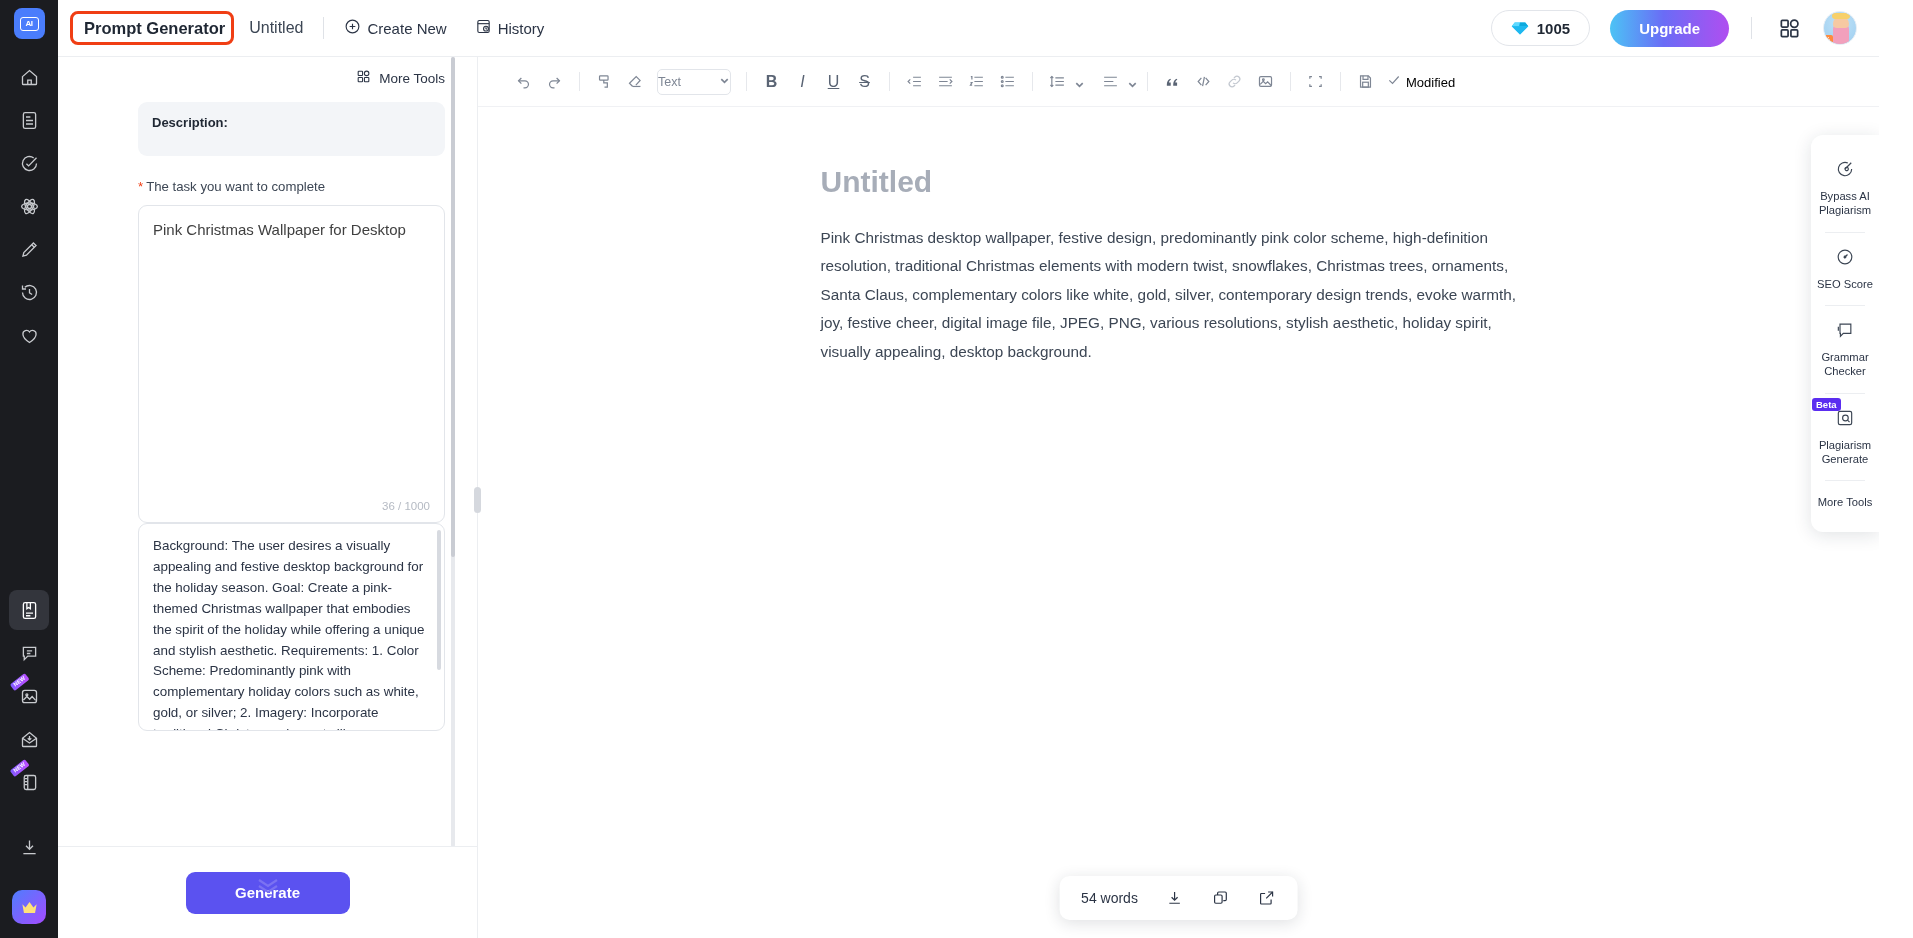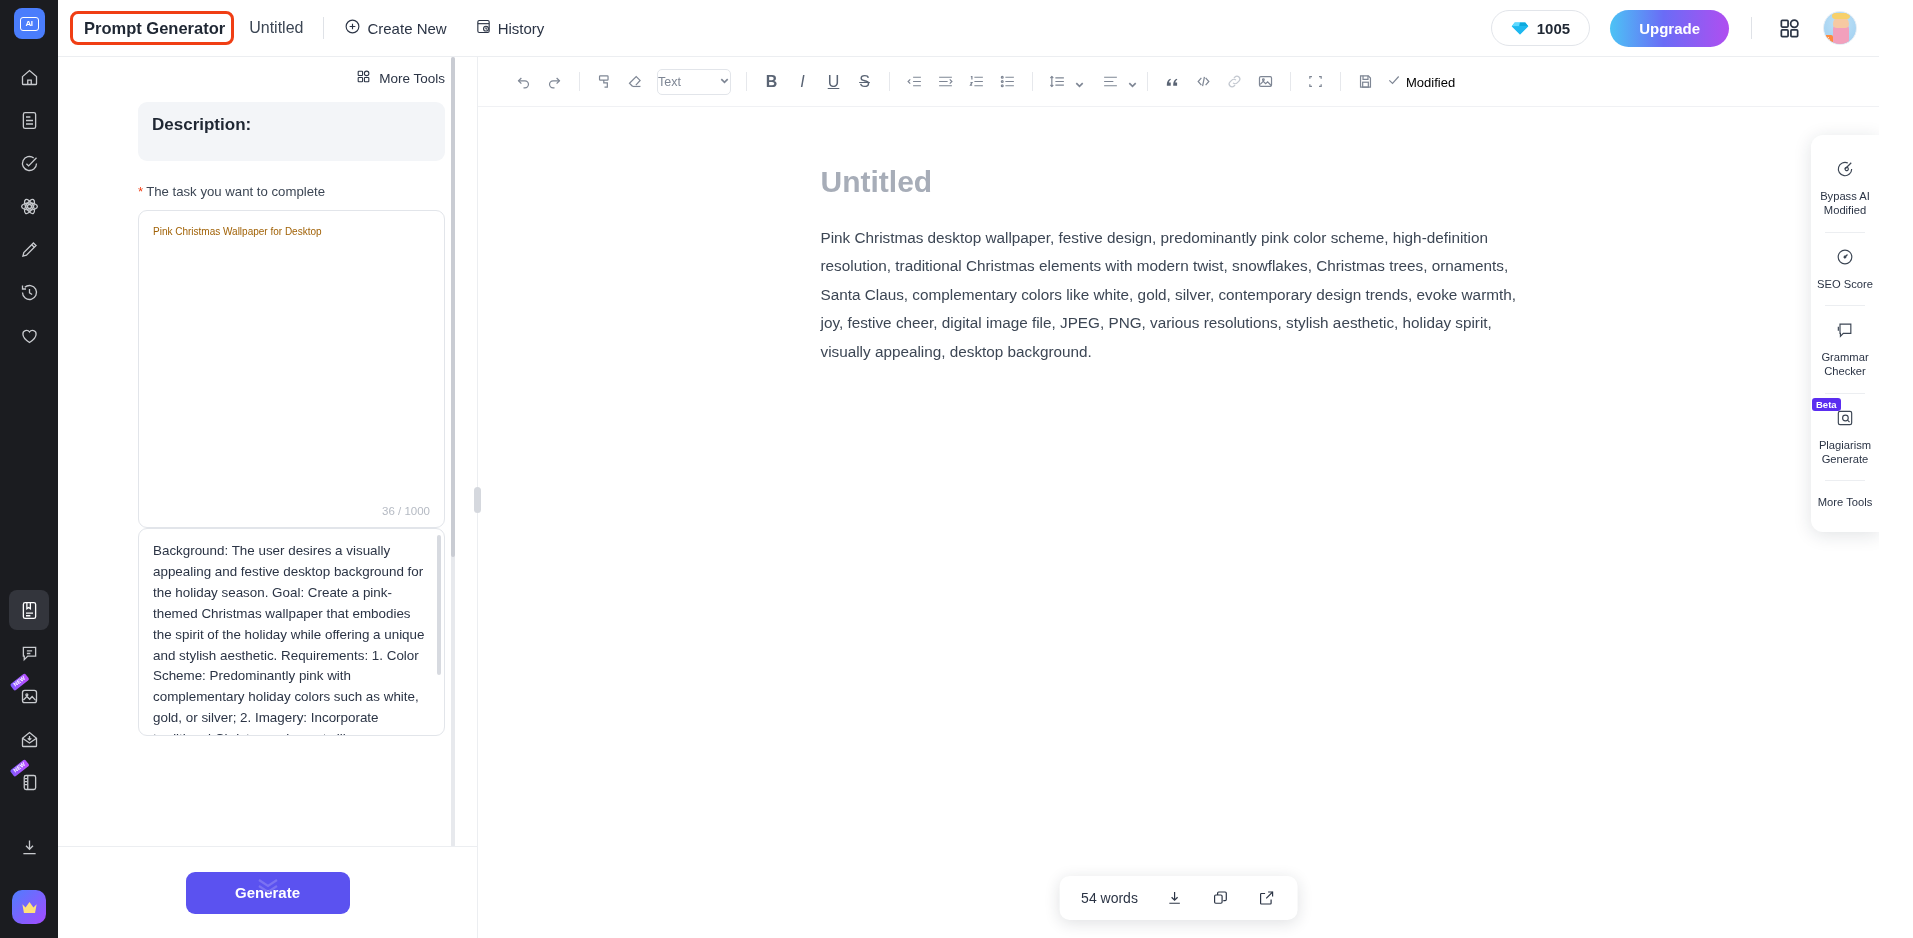--- a/index.html
+++ b/index.html
@@ -111,29 +111,29 @@
     width: 420px; flex: 0 0 420px; position: relative; background: #fff;
     border-right: 1px solid #eceef1; display: flex; flex-direction: column;
   }
   .lp-scroll { flex: 1; overflow: hidden; position: relative; padding: 12px 32px 0 80px; }
   .more-tools-row {
     display: flex; align-items: center; justify-content: flex-end; gap: 8px;
     font-size: 13.5px; color: #2b3445; cursor: pointer; margin-bottom: 15px; font-weight:500;
   }
   .more-tools-row svg { width: 15px; height: 15px; stroke: #2b3445; fill: none; stroke-width: 1.7; }
   .desc-card { background: #f3f5f8; border-radius: 9px; padding: 13px 14px 16px 14px; }
-  .desc-title { font-size: 17px; font-weight: 700; color: #1f2733; margin-bottom: 10px; }
+  .desc-title { font-size: 13px; font-weight: 700; color: #1f2733; margin-bottom: 10px; }
   .desc-text { font-size: 13.2px; line-height: 1.62; color: #3c4654; }
   .field-label { font-size: 13.2px; color: #3c4654; margin: 23px 0 11px 0; }
   .req { color: #f03e14; margin-right: 3px; }
   .task-box {
     border: 1px solid #e2e5ea; border-radius: 9px; height: 318px;
     position: relative; padding: 13px 14px;
   }
-  .task-val { font-size: 10px; color: #a16207; line-height: 1.5; }
+  .task-val { font-size: 15px; color: #404040; line-height: 1.5; }
   .counter {
     position: absolute; right: 14px; bottom: 10px; font-size: 11.5px; color: #b5bac3;
   }
   .moreinfo-row {
     display: flex; align-items: center; justify-content: space-between;
     margin: 26px 0 11px 0;
   }
   .moreinfo-label { font-size: 13.2px; color: #3c4654; }
   .auto-gen {
     background: #f1f3f6; border: none; border-radius: 6px; padding: 7px 13px;
@@ -625,21 +625,21 @@
 
         <div class="toolpanel">
           <div class="tp-item">
             <span>
               <svg viewBox="0 0 24 24">
                   <path d="M20 12a8 8 0 1 1-4.6-7.2"></path>
                   <path d="M12 12 19.5 4.5"></path>
                   <path d="M12 12a2 2 0 1 0 0-.1"></path>
                 </svg>
             </span>
-            <span class="tp-label">Bypass AI Modified</span>
+            <span class="tp-label">Bypass AI Plagiarism</span>
           </div>
           <div class="tp-sep"></div>
 
           <div class="tp-item">
             <span>
               <svg viewBox="0 0 24 24">
                   <circle cx="12" cy="12" r="8.2"></circle>
                   <path d="M15 9l-4.2 4.2"></path>
                   <circle cx="12" cy="12" r="1"></circle>
                 </svg>

